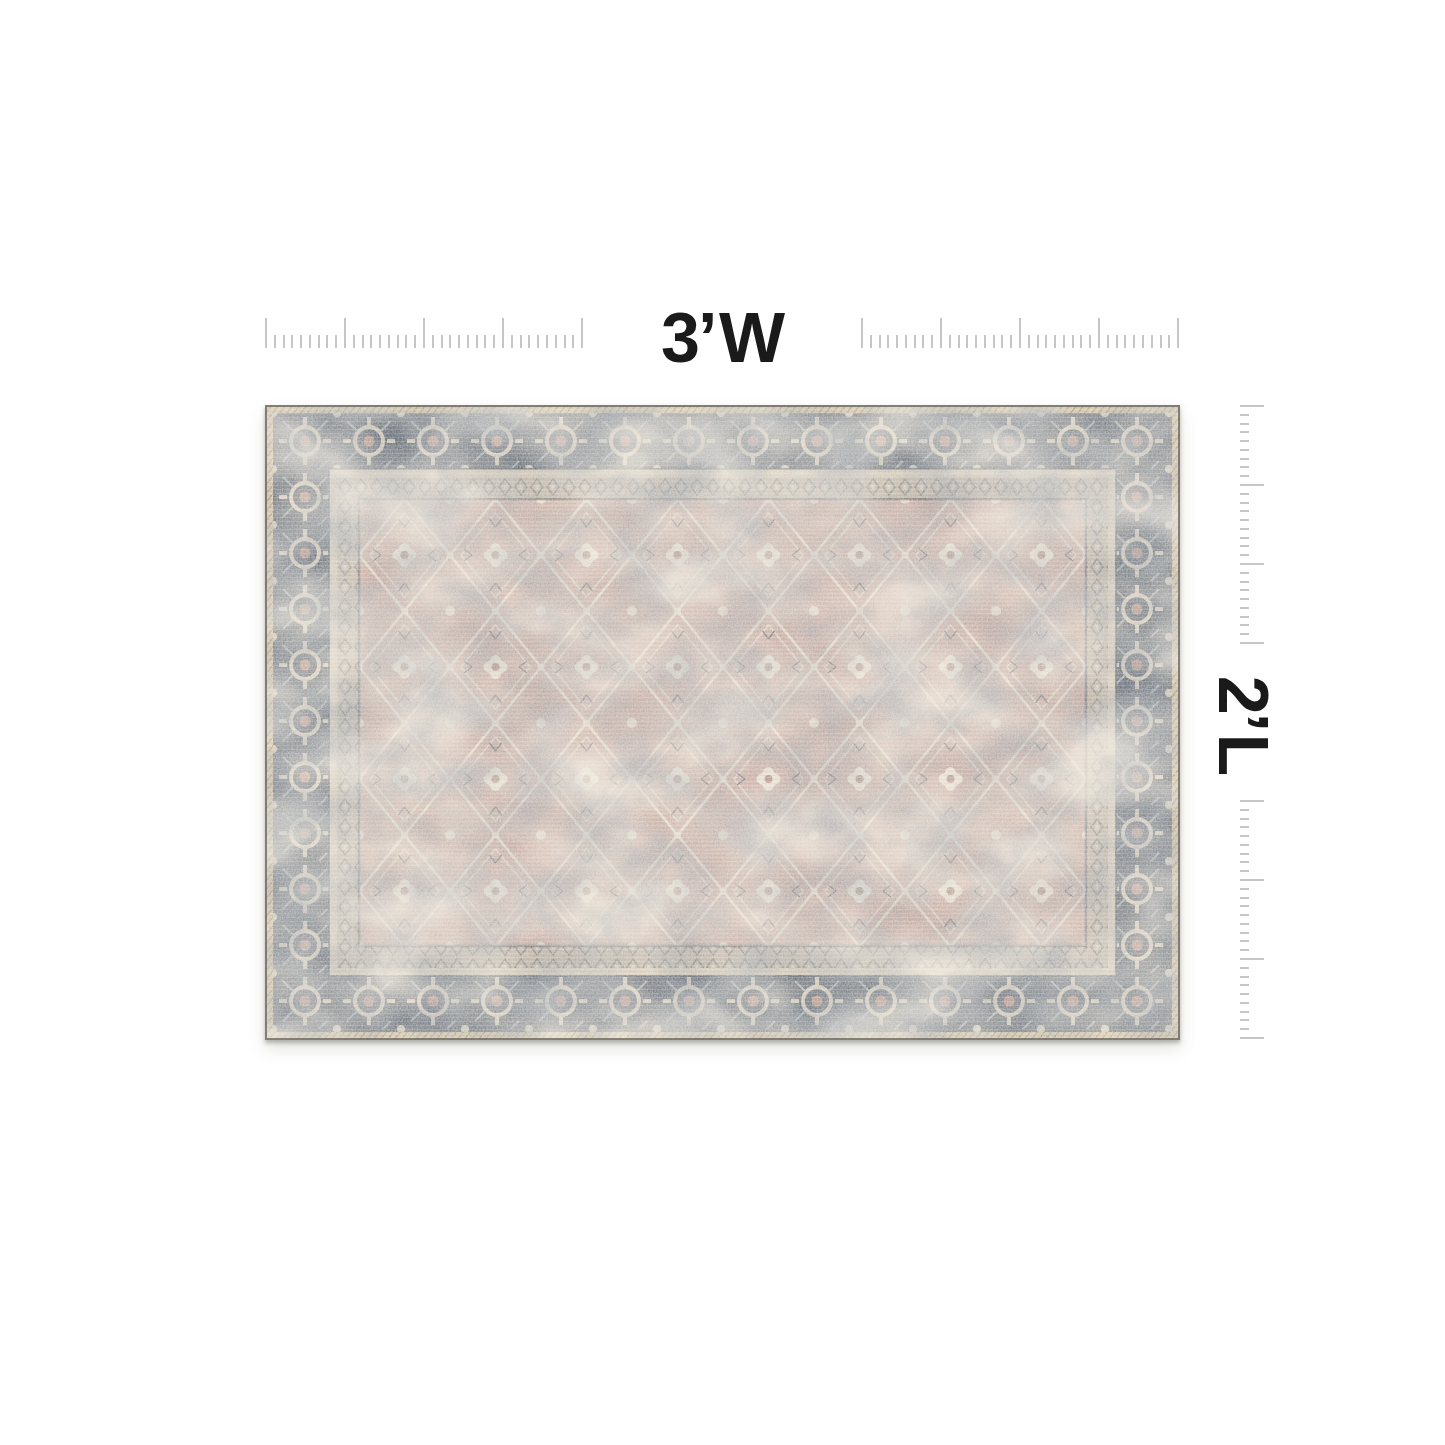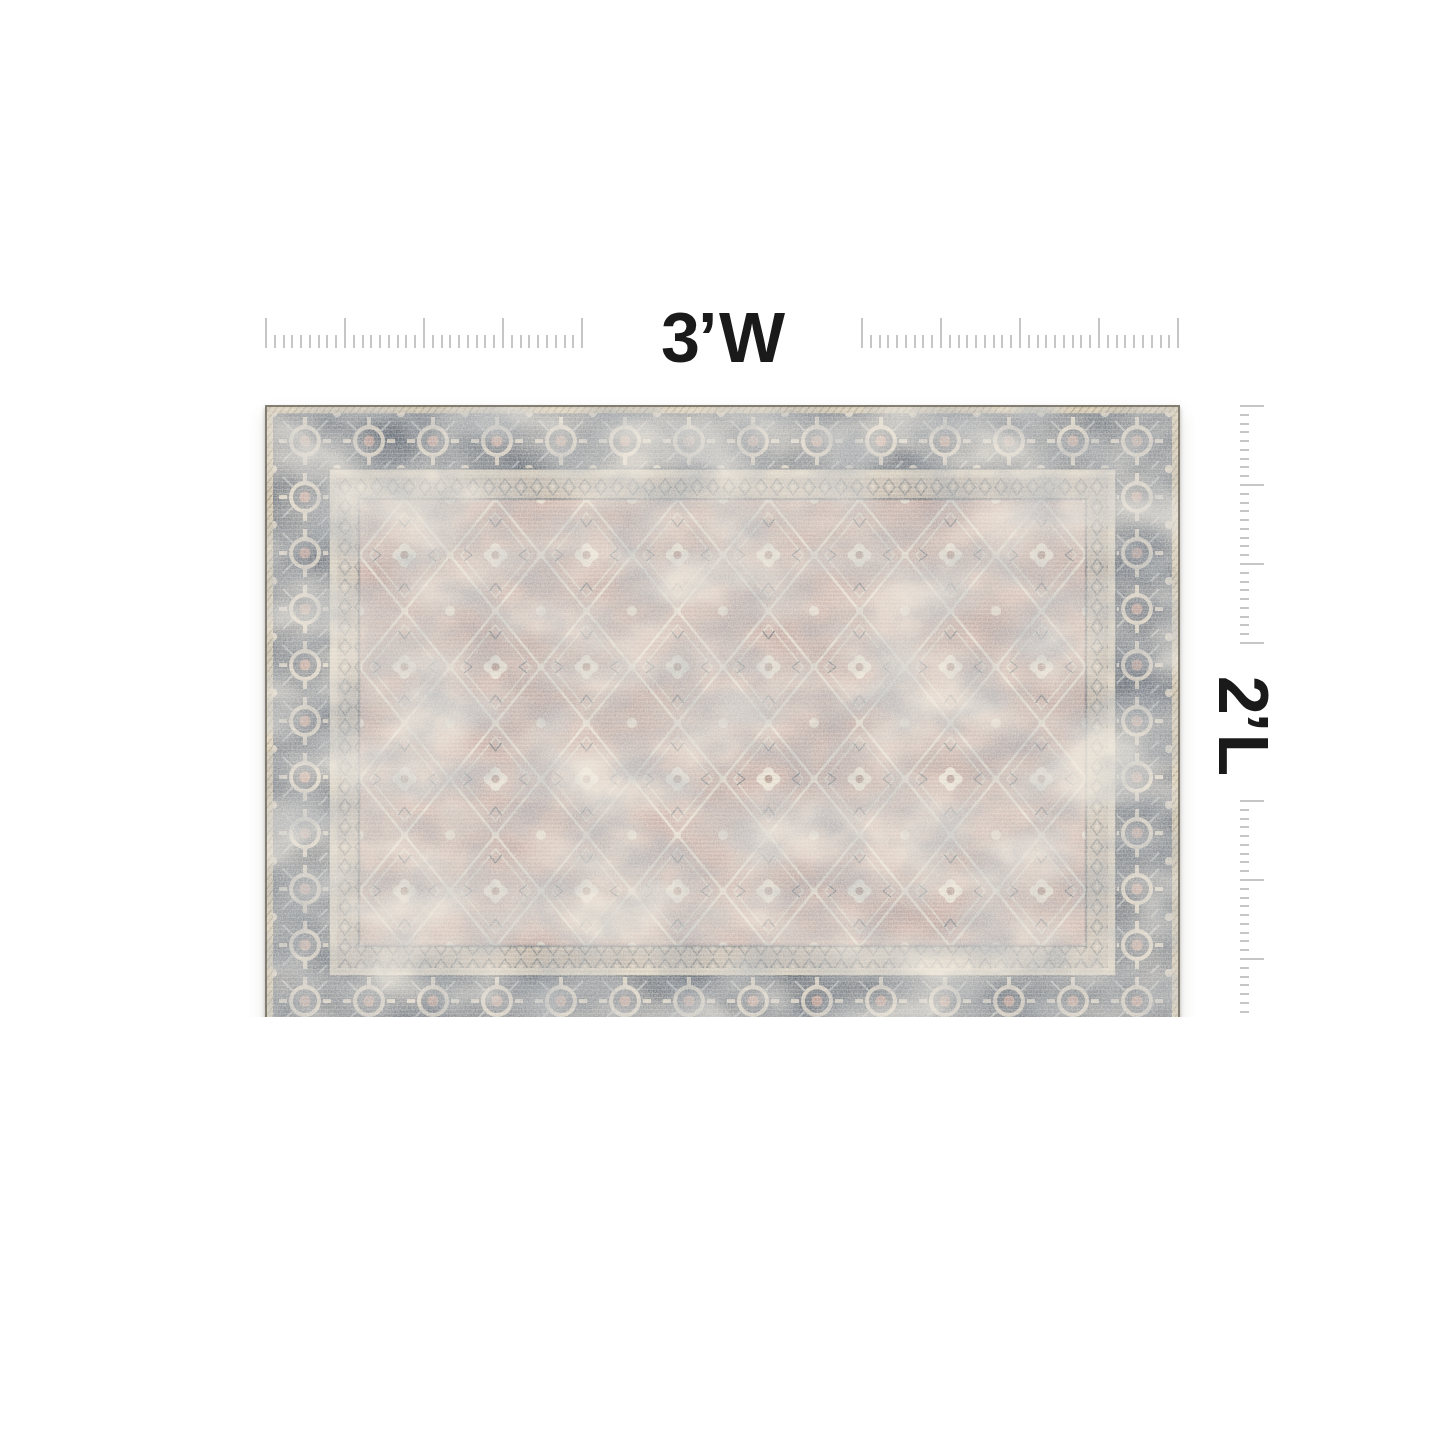--- a/index.html
+++ b/index.html
@@ -1,17 +1,17 @@
 <!DOCTYPE html>
 <html><head>
 <meta charset="utf-8">
 <style>
   html,body{margin:0;padding:0;background:#ffffff;}
   .stage{
-    position:relative;width:1445px;height:1017px;background:#ffffff;overflow:hidden;
+    position:relative;width:1445px;height:1445px;background:#ffffff;overflow:hidden;
     font-family:"Liberation Sans",sans-serif;
   }
   
   .ruler{position:absolute;}
   .ruler-h{
     width:318px;height:30px;
     background-image:
       repeating-linear-gradient(to right,#c6c6c6 0 2px,transparent 2px 79px),
       repeating-linear-gradient(to right,#c6c6c6 0 2px,transparent 2px 8.78px);
     background-size:100% 100%,100% 13px;

